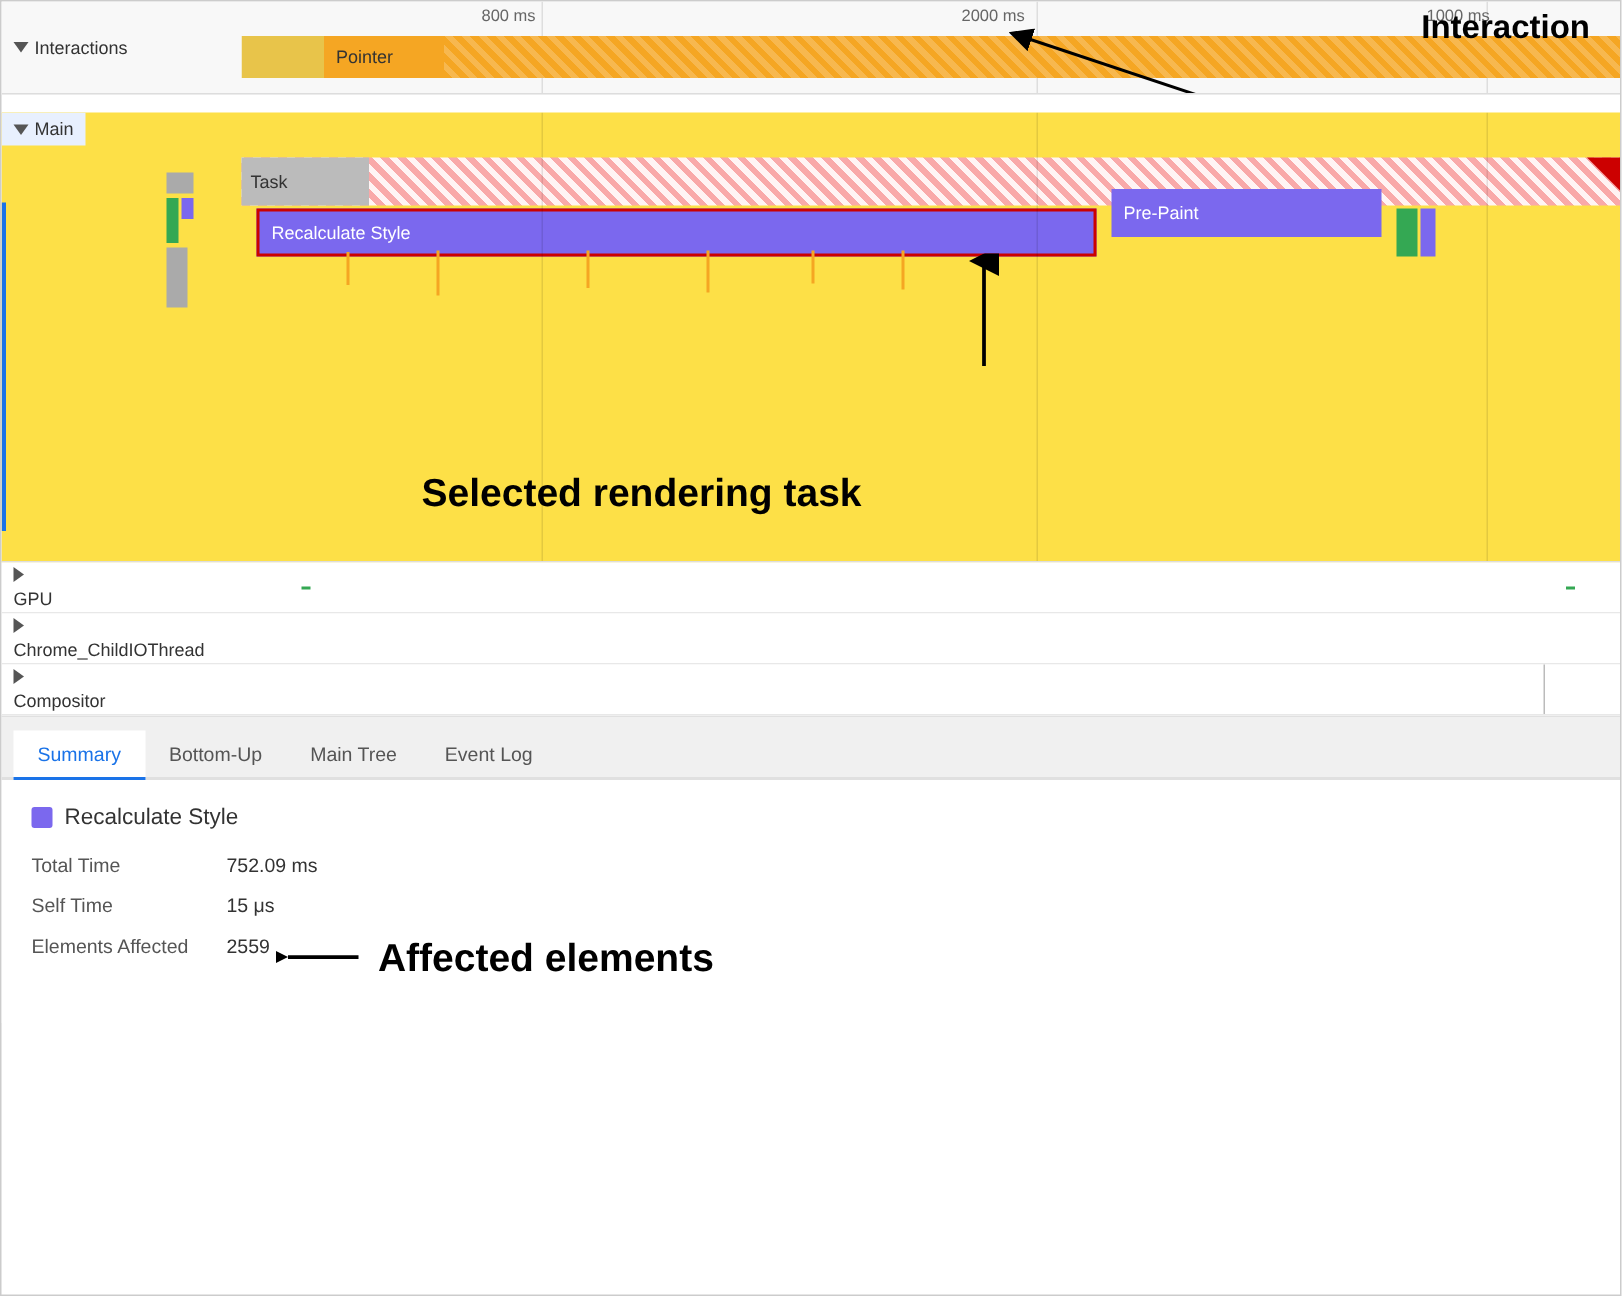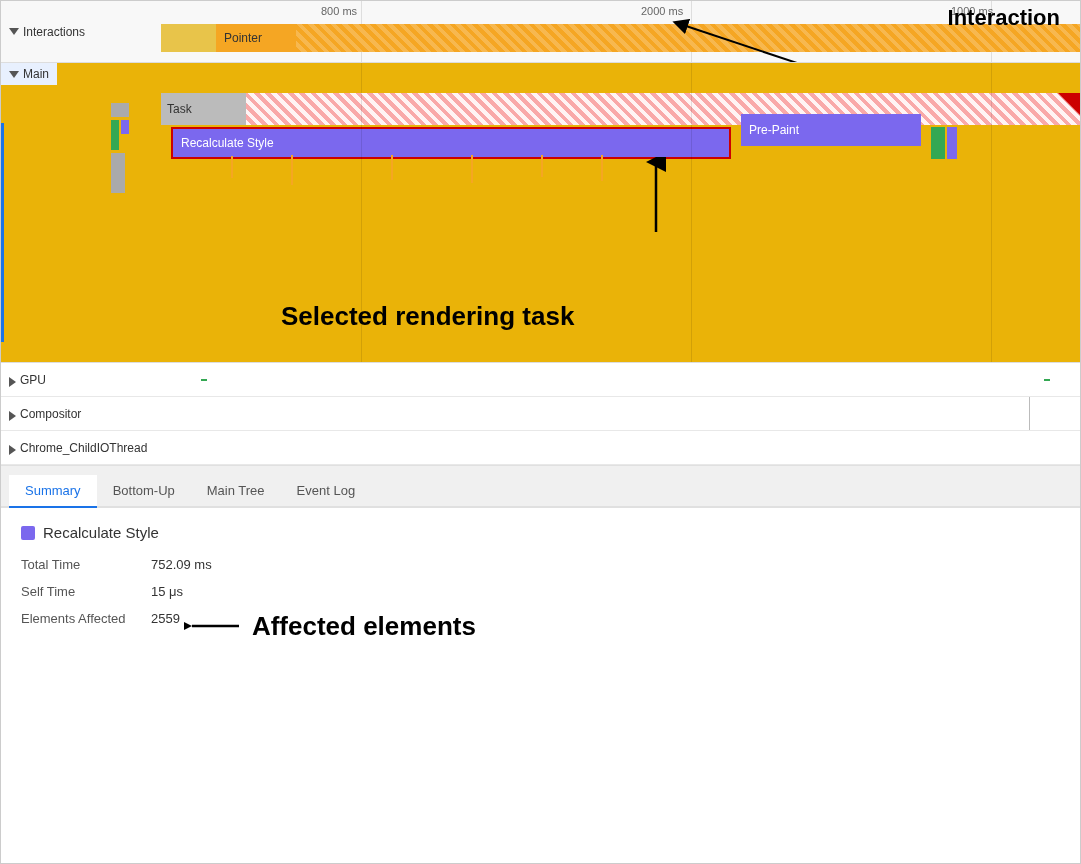--- a/index.html
+++ b/index.html
@@ -82,24 +82,25 @@
         #f5a623 4px,
         #fff3 4px,
         #fff3 8px
       );
       background-color: #f5a623;
     }
 
     
     .main-section {
       height: 300px;
-      background: #eab308;
+      background: #fde047;
       border-bottom: 1px solid #ddd;
       position: relative;
       overflow: hidden;
+      margin-top: 12px;
     }
     .main-header {
       display: flex;
       align-items: center;
       gap: 4px;
       padding: 4px 8px;
       font-size: 12px;
       color: #333;
       background: #e8f0fe;
       position: absolute;
@@ -175,26 +176,27 @@
     .thread-row {
       display: flex;
       align-items: center;
       height: 34px;
       border-bottom: 1px solid #e8e8e8;
       background: #fff;
       position: relative;
     }
     .thread-label {
       display: flex;
-      align-items: flex-end;
+      align-items: flex-start;
       gap: 4px;
       min-width: 200px;
       padding: 0 8px;
       font-size: 12px;
       color: #333;
+      flex-direction: column;
     }
     .triangle-right {
       width: 0; height: 0;
       border-top: 5px solid transparent;
       border-bottom: 5px solid transparent;
       border-left: 7px solid #555;
       display: inline-block;
     }
     .thread-content {
       flex: 1;
@@ -416,33 +418,33 @@
     </div>
     <div class="thread-content">
       <div class="thread-green-line"></div>
       <div class="thread-green-line-right"></div>
     </div>
   </div>
 
   <div class="thread-row">
     <div class="thread-label">
       <span class="triangle-right"></span>
-      <span>Compositor</span>
-    </div>
-    <div class="thread-content">
-      <div class="compositor-divider"></div>
-    </div>
+      <span>Chrome_ChildIOThread</span>
+    </div>
+    <div class="thread-content"></div>
   </div>
 
   <div class="thread-row">
     <div class="thread-label">
       <span class="triangle-right"></span>
-      <span>Chrome_ChildIOThread</span>
-    </div>
-    <div class="thread-content"></div>
+      <span>Compositor</span>
+    </div>
+    <div class="thread-content">
+      <div class="compositor-divider"></div>
+    </div>
   </div>
 </div>
 
 <div class="tabs-bar">
   <div class="tab active">Summary</div>
   <div class="tab">Bottom-Up</div>
   <div class="tab">Main Tree</div>
   <div class="tab">Event Log</div>
 </div>
 

